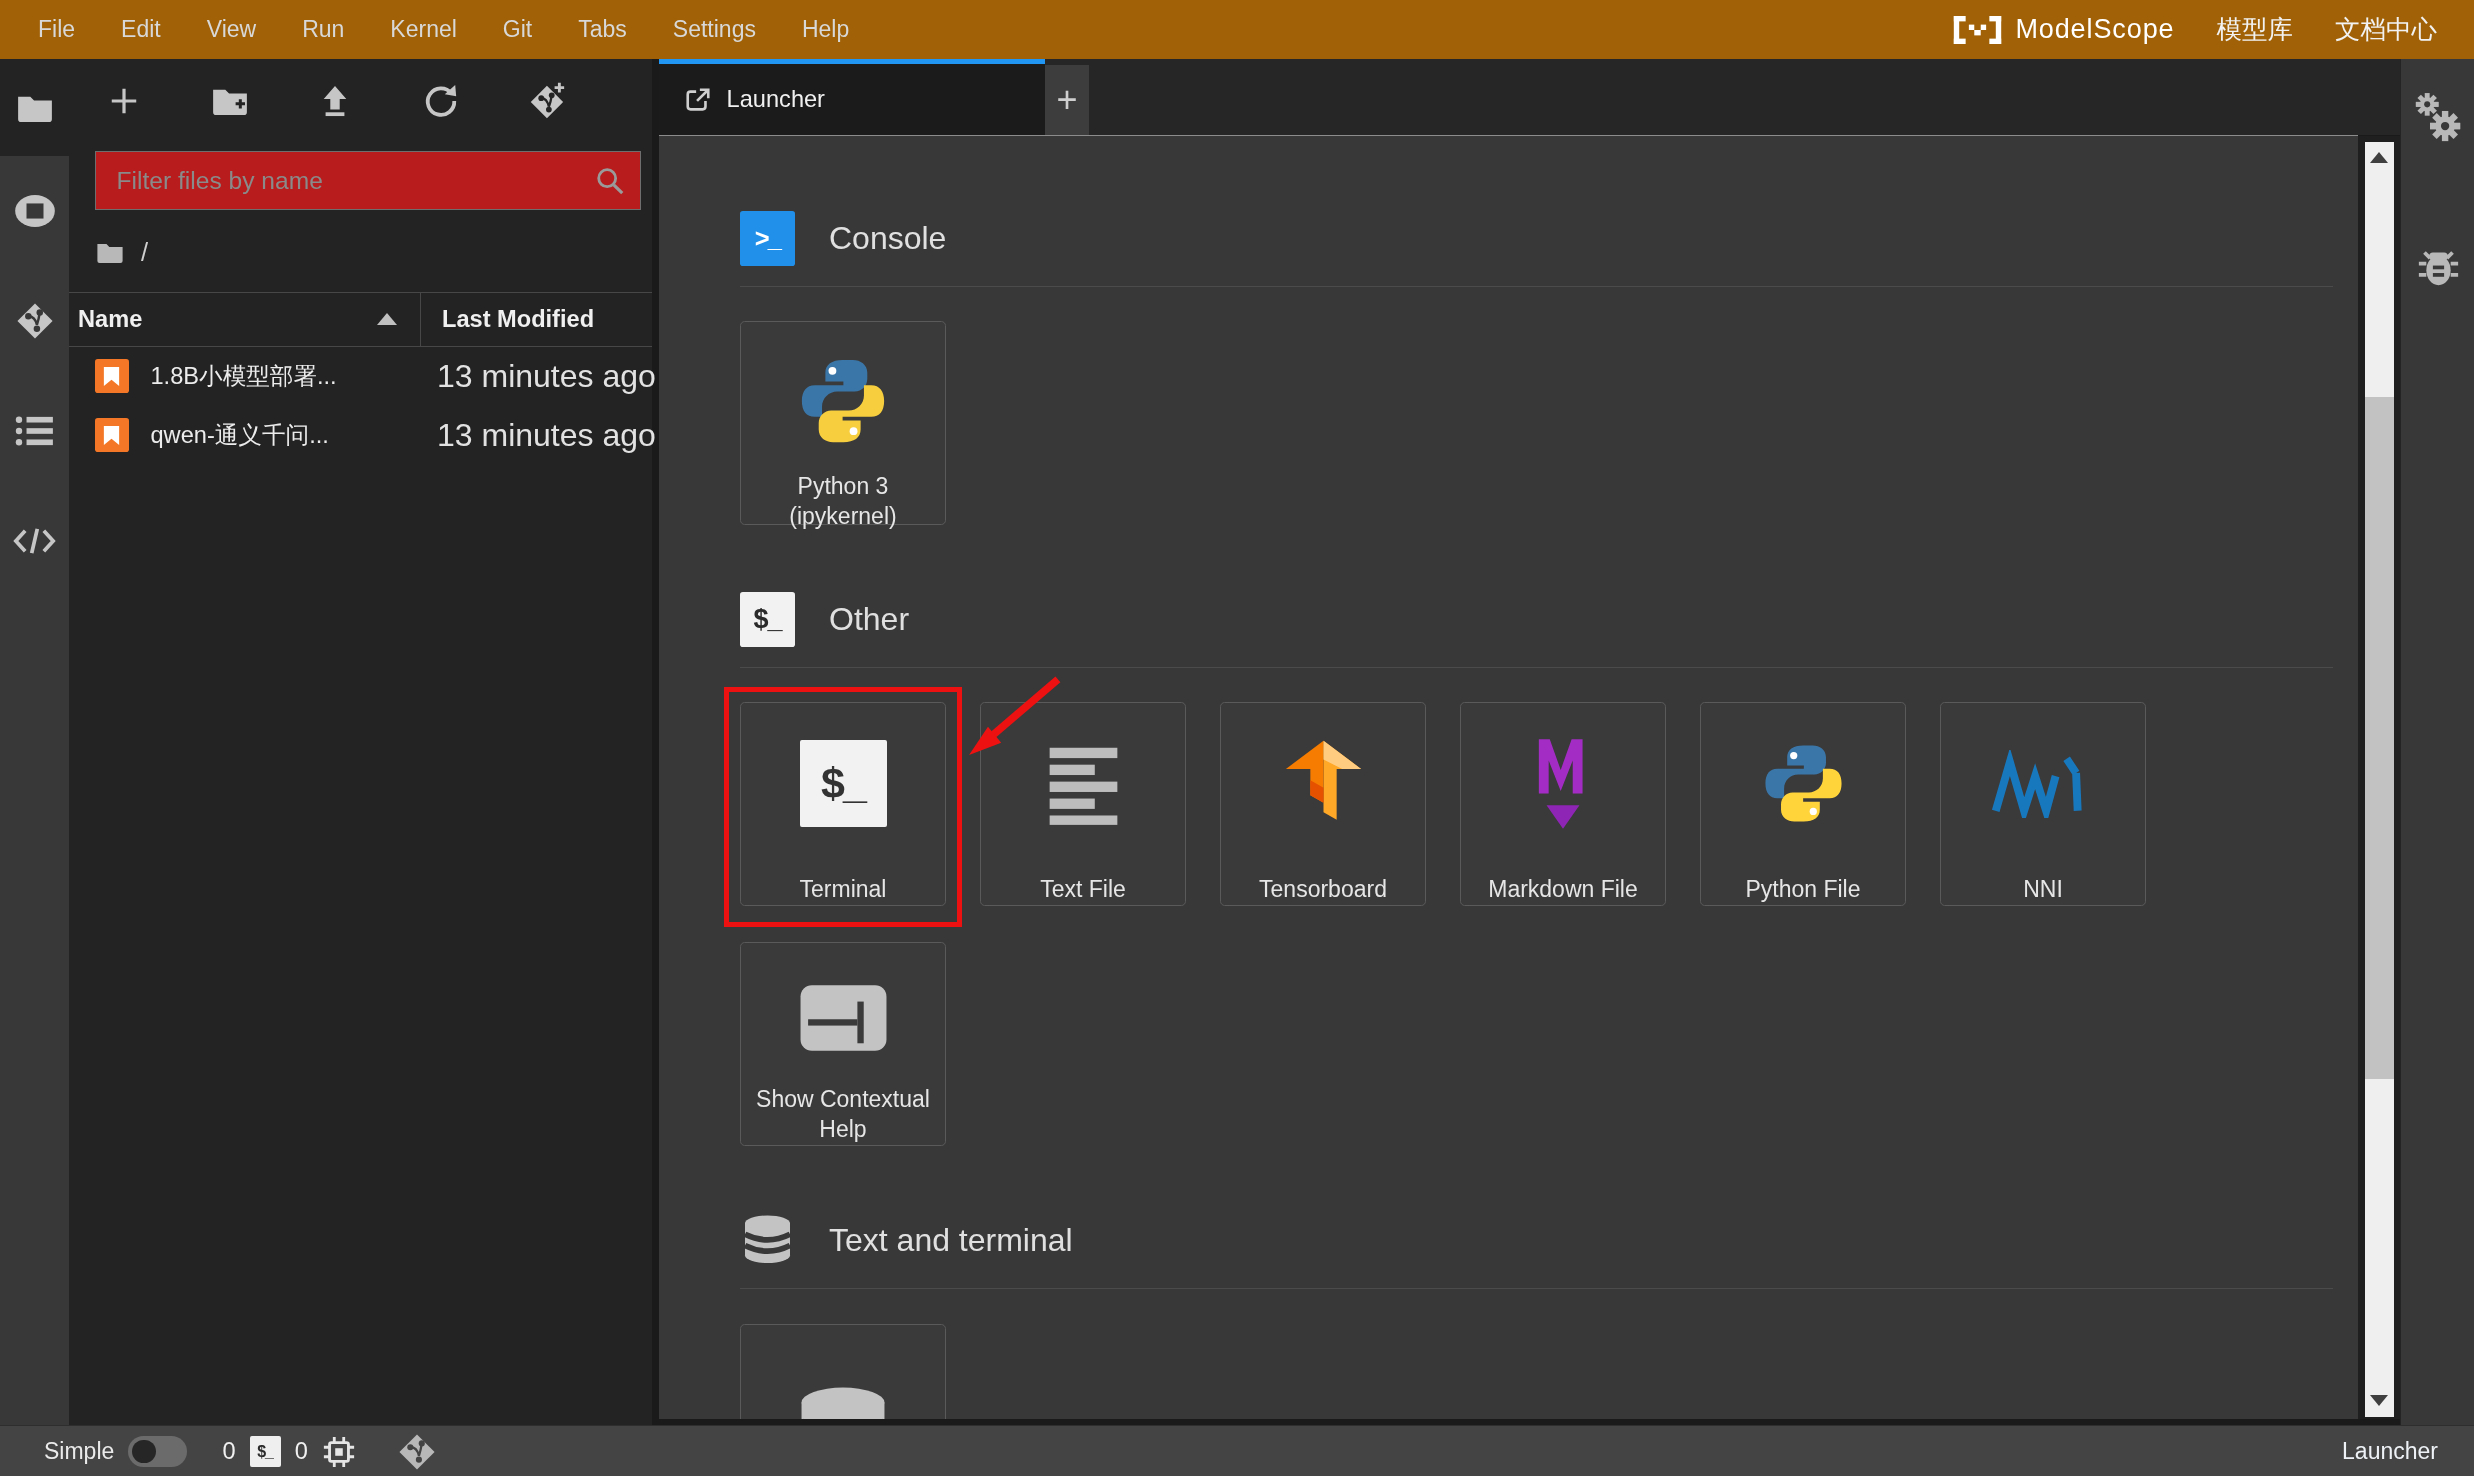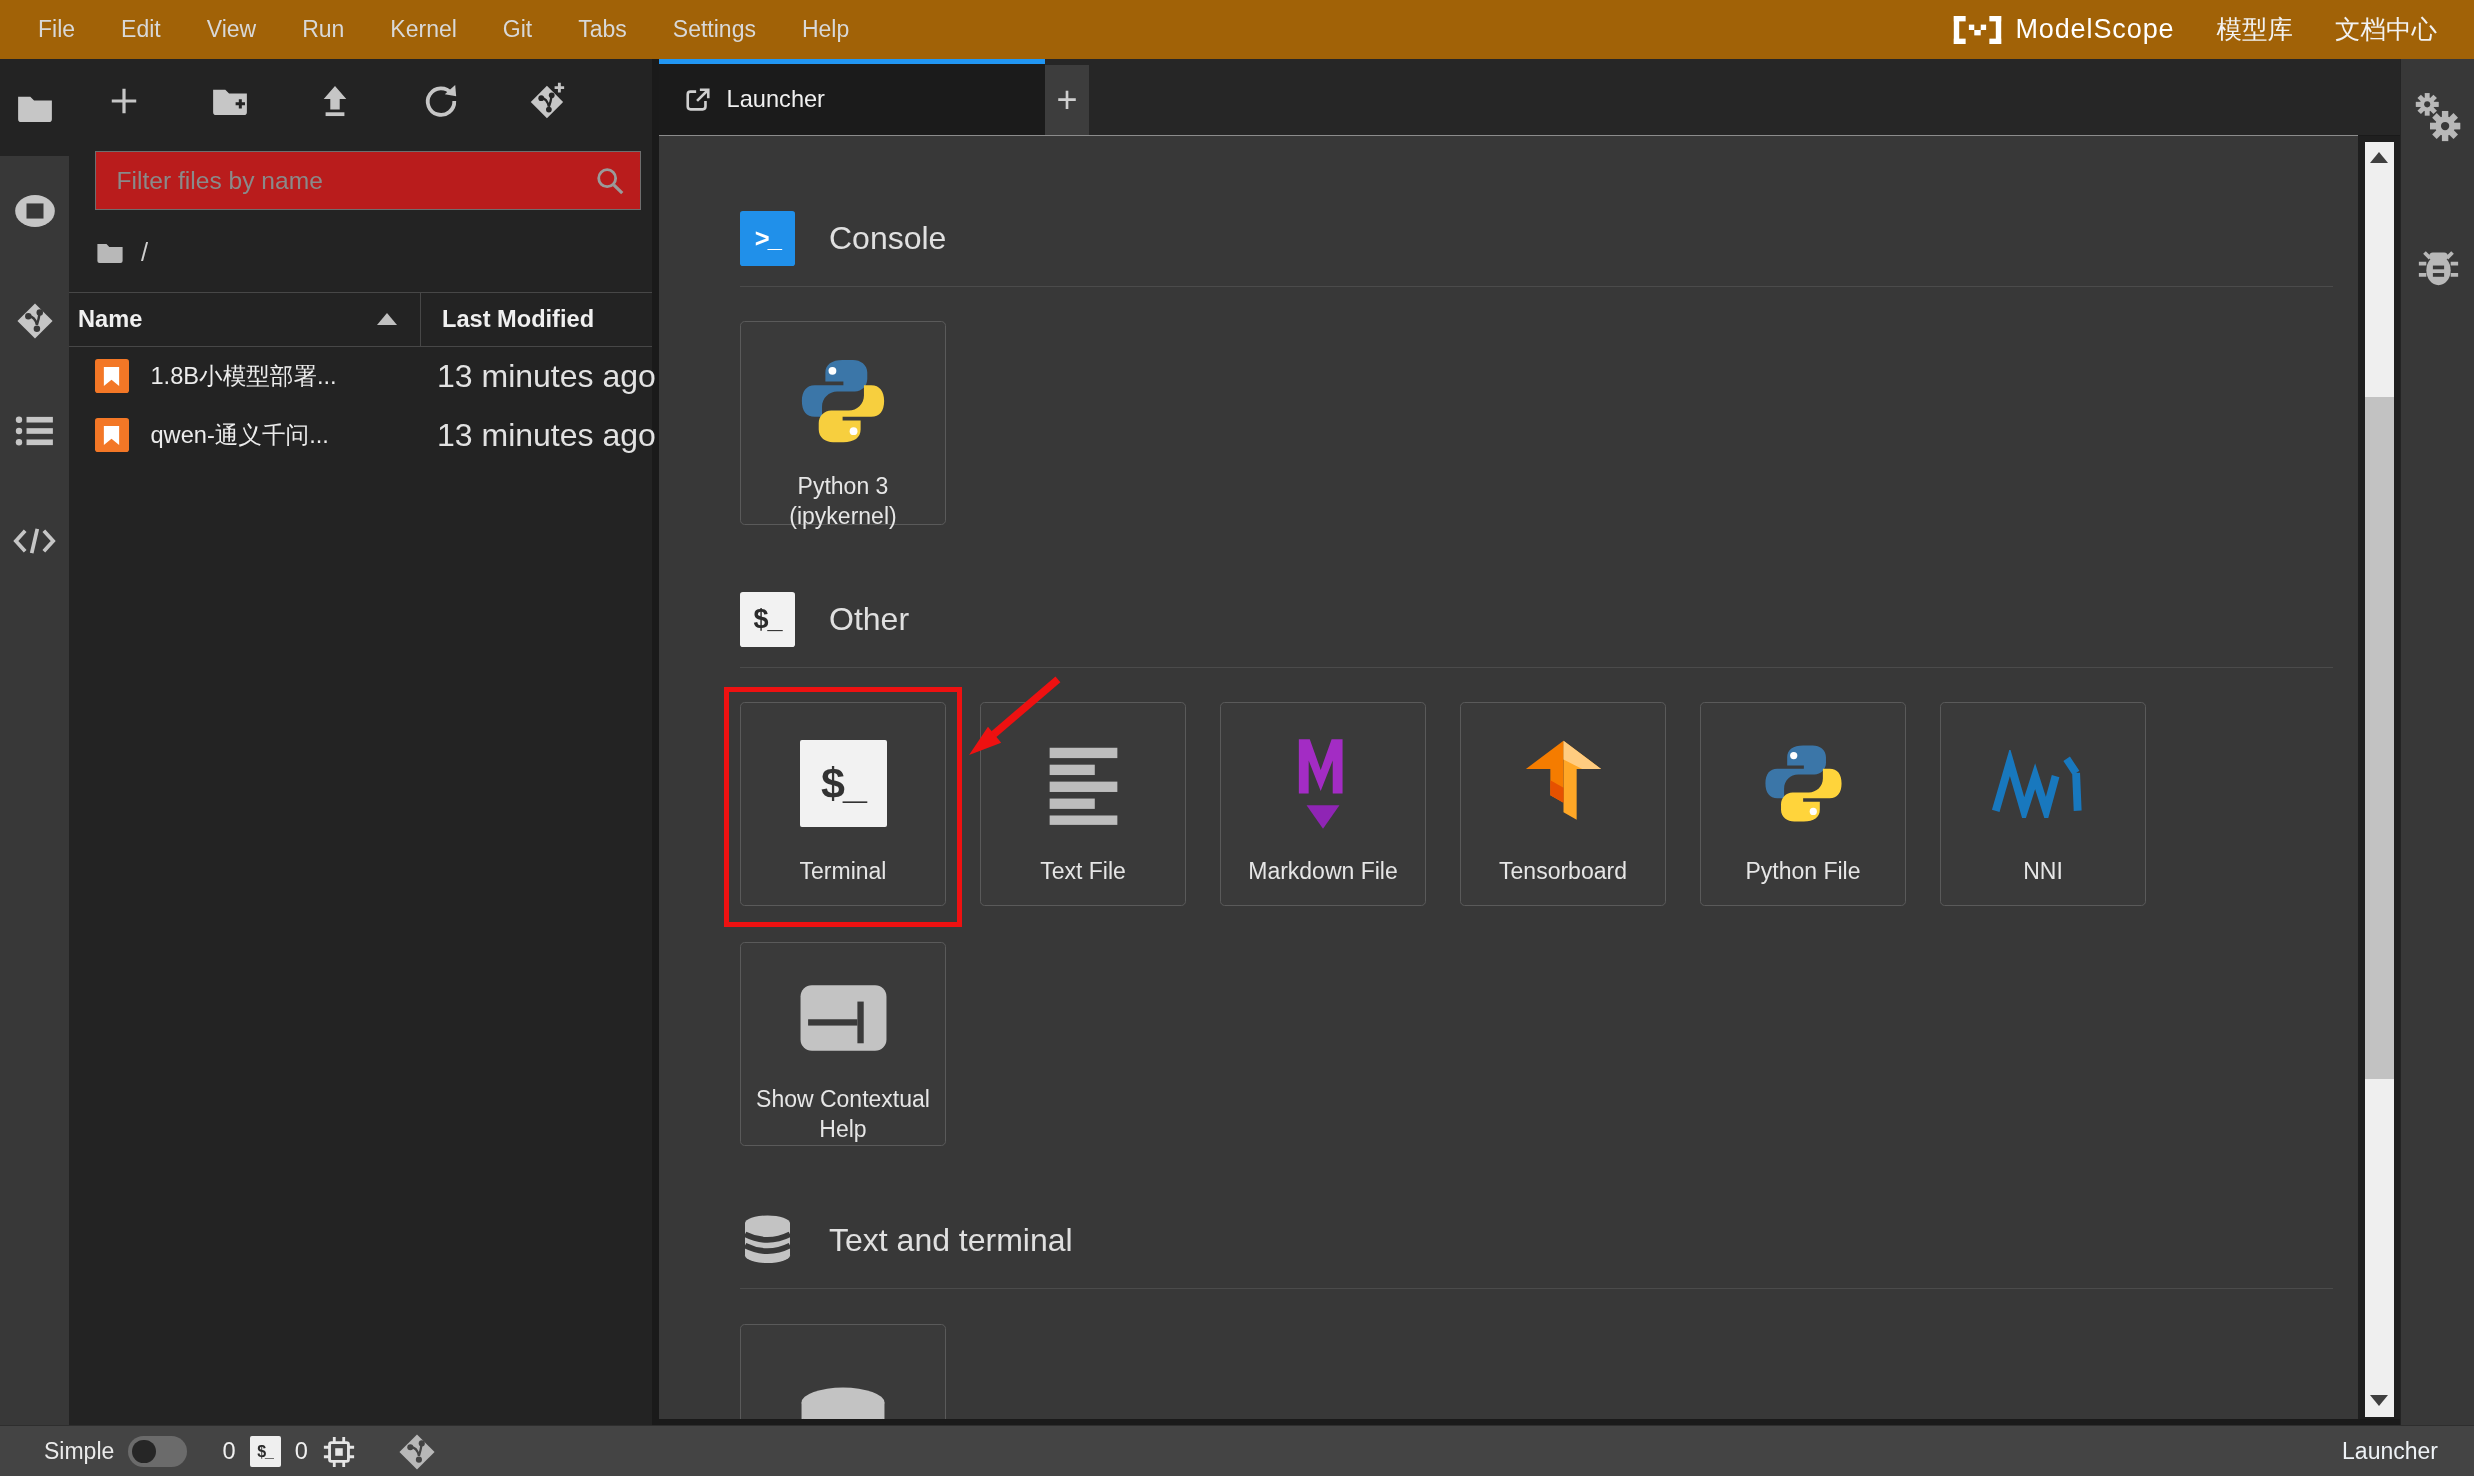--- a/index.html
+++ b/index.html
@@ -57,21 +57,21 @@
   .section-icon { width:55px; height:55px; border-radius:2.8px; display:flex; align-items:center; justify-content:center; flex-shrink:0; }
   .console-badge { background:#2090ea; }
   .console-badge span { color:#ffffff; font-weight:700; font-size:25.5px; letter-spacing:-1.9px; }
   .term-badge { background:#f2f2f2; }
   .term-badge span { color:#2b2b2b; font-weight:700; font-size:27px; letter-spacing:-0.9px; }
   .section-title { font-size:32px; color:#e0e0e0; }
   .divider { height:0.9px; background:#4b4b4b; margin-top:19px; }
   .cards-row { display:flex; gap:34px; margin-top:34px; }
   .cards-row.second { margin-top:36px; }
   .card { width:206px; height:204px; background:#3a3a3a; border:0.9px solid #5a5a5a; border-radius:4.7px;
-    display:flex; flex-direction:column; align-items:center; padding-top:32px; cursor:pointer; }
+    display:flex; flex-direction:column; align-items:center; padding-top:32px; cursor:pointer;justify-content:space-between; }
   .card-icon-box { height:98px; display:flex; align-items:center; justify-content:center; }
   .big-term-icon { width:87px; height:87px; background:#f2f2f2; border-radius:1.9px; display:flex; align-items:center; justify-content:center; }
   .big-term-icon span { color:#333333; font-size:43px; font-weight:700; letter-spacing:-1.9px; }
   .card-label { margin-top:24.6px; font-size:23px; color:#e6e6e6; text-align:center; line-height:1.3; padding:0 7.6px; }
   .card-wrap { position:relative; }
   .red-box { position:absolute; left:-16px; top:-15px; right:-16px; bottom:-21px; border:5.7px solid #ee1111; pointer-events:none; }
   .annotation-arrow { position:absolute; left:293px; top:534px; width:123px; height:104px; z-index:4; pointer-events:none; }
   .partial-card { margin-top:35px; }
   
   .scroll-gutter { position:absolute; top:77px; right:0; width:42px; bottom:5.7px; background:#1f1f1f; }
@@ -321,37 +321,37 @@
                 <rect x="6" y="42" width="72" height="11"></rect>
                 <rect x="6" y="60" width="48" height="11"></rect>
                 <rect x="6" y="78" width="72" height="10"></rect>
               </g>
             </svg>
           </div>
           <div class="card-label">Text File</div>
         </div>
         <div class="card">
           <div class="card-icon-box">
-            <svg width="66" height="94" viewBox="0 0 56 80">
-              <path fill="#a32cc4" d="M8 2 h10 l10 26 L38 2 h10 v46 h-9 V20 l-11 26 L17 20 v28 H8 Z" transform="scale(0.93,1)"></path>
-              <path fill="#8f25b5" d="M14 58 h28 L28 78 Z"></path>
-            </svg>
-          </div>
-          <div class="card-label">Markdown File</div>
-        </div>
-        <div class="card">
-          <div class="card-icon-box">
             <svg width="91" height="94" viewBox="0 0 48 50">
               <polygon fill="#ffa726" points="24,2 44,17 31,17 31,44 24,40"></polygon>
               <polygon fill="#f57c00" points="24,2 4,17 17,17 17,31 24,35"></polygon>
               <polygon fill="#e65100" points="17,23 24,27 24,35 17,31"></polygon>
               <polygon fill="#ffcc80" points="24,2 24,12 34,17 44,17"></polygon>
             </svg>
           </div>
           <div class="card-label">Tensorboard</div>
+        </div>
+        <div class="card">
+          <div class="card-icon-box">
+            <svg width="66" height="94" viewBox="0 0 56 80">
+              <path fill="#a32cc4" d="M8 2 h10 l10 26 L38 2 h10 v46 h-9 V20 l-11 26 L17 20 v28 H8 Z" transform="scale(0.93,1)"></path>
+              <path fill="#8f25b5" d="M14 58 h28 L28 78 Z"></path>
+            </svg>
+          </div>
+          <div class="card-label">Markdown File</div>
         </div>
         <div class="card">
           <div class="card-icon-box">
             <svg width="87" height="87" viewBox="0 0 48 48">
               <path fill="#3b76a8" d="M23.8 3c-5.5 0-8.8 2.4-8.8 6.5V14h9.2v1.9H9.6C5.3 15.9 3 18.9 3 24s2.3 8.1 6.6 8.1h3.7v-5.3c0-4.3 3.5-7.7 7.8-7.7h8.9c3.6 0 6.4-2.9 6.4-6.5V9.5C36.4 5.4 32.9 3 29.1 3z"></path>
               <circle cx="18.6" cy="8.6" r="2" fill="#ffffff"></circle>
               <path fill="#ffd43b" d="M24.2 45c5.5 0 8.8-2.4 8.8-6.5V34h-9.2v-1.9h14.6c4.3 0 6.6-3 6.6-8.1s-2.3-8.1-6.6-8.1h-3.7v5.3c0 4.3-3.5 7.7-7.8 7.7H18c-3.6 0-6.4 2.9-6.4 6.5v3.1c0 4.1 3.5 6.5 7.3 6.5z"></path>
               <circle cx="29.4" cy="39.4" r="2" fill="#ffffff"></circle>
             </svg>
           </div>

